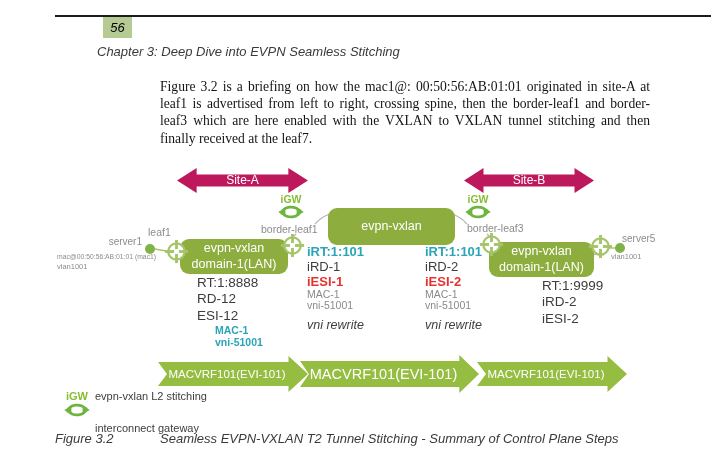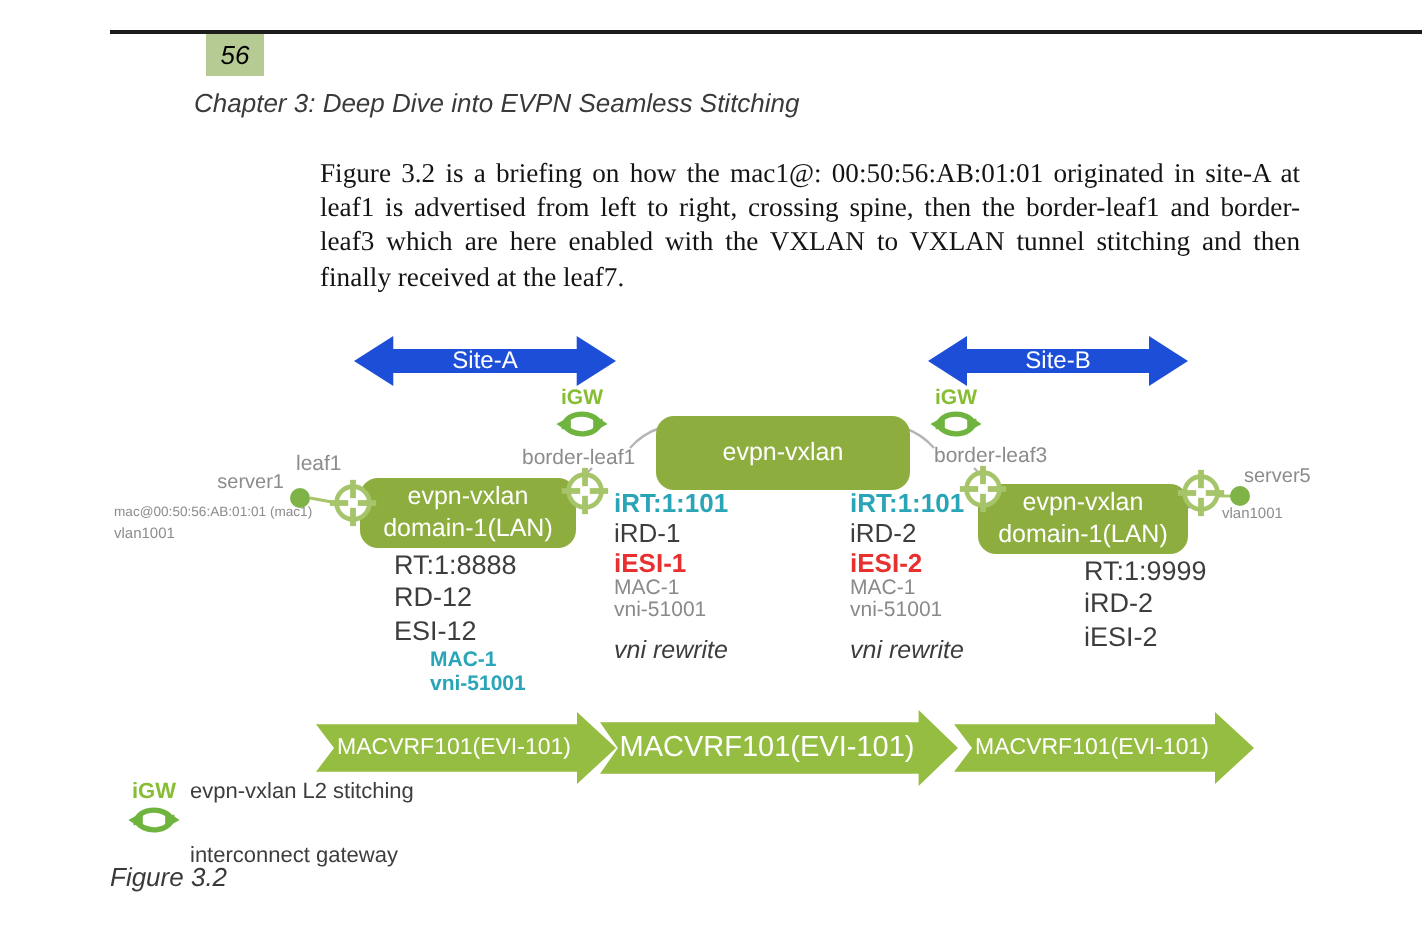--- a/index.html
+++ b/index.html
@@ -12,21 +12,21 @@
   .hdr-box{left:55px;top:17px;width:29px;height:21px;background:#b6cb93;
            display:flex;align-items:center;justify-content:center;
            font-style:italic;font-size:13px;color:#000000;margin-left:48px;}
   .hdr-title{left:97px;top:20px;font-style:italic;font-size:13px;color:#3a3a3a;margin-top:24px;}
 
   
   .paragraph{left:160px;top:78px;width:490px;font-family:"Liberation Serif",serif;
              font-size:13.6px;line-height:17.2px;color:#141414;text-align:justify;}
 
   
-  .site-arrow{height:25px;background:#1d4ed8;color:#fff;font-size:12px;
+  .site-arrow{height:25px;background:#be185d;color:#fff;font-size:12px;
               text-align:center;line-height:25px;
               clip-path:polygon(0% 50%,15% 0%,15% 26%,85% 26%,85% 0%,100% 50%,85% 100%,85% 74%,15% 74%,15% 100%);}
   .site-a{left:177px;top:168px;width:131px;}
   .site-b{left:464px;top:168px;width:130px;}
 
   
   .igw-label{width:28px;text-align:center;font-size:10.5px;font-weight:bold;color:#86bd33;}
   .igw-a-label{left:277px;top:193px;} .igw-a-icon{left:277px;top:204px;}
   .igw-b-label{left:464px;top:193px;} .igw-b-icon{left:464px;top:204px;}
   .igw-svg{width:28px;height:16px;display:block;}
@@ -264,14 +264,15 @@
       <polygon points="24,4 33,10 24,15" fill="#6fb43e"></polygon>
       <g transform="rotate(180 17 10)">
         <path d="M 6 13 A 11 7.5 0 0 1 28 10" fill="none" stroke="#6fb43e" stroke-width="3.4"></path>
         <polygon points="24,4 33,10 24,15" fill="#6fb43e"></polygon>
       </g>
     </svg>
   </div>
   <div class="abs legend-l2">interconnect gateway</div>
 
   <div class="abs cap-label">Figure 3.2</div>
+  <div class="abs cap-text">Seamless EVPN-VXLAN T2 Tunnel Stitching - Summary of Control Plane Steps</div>
 
 </div>
 
 </body></html>

